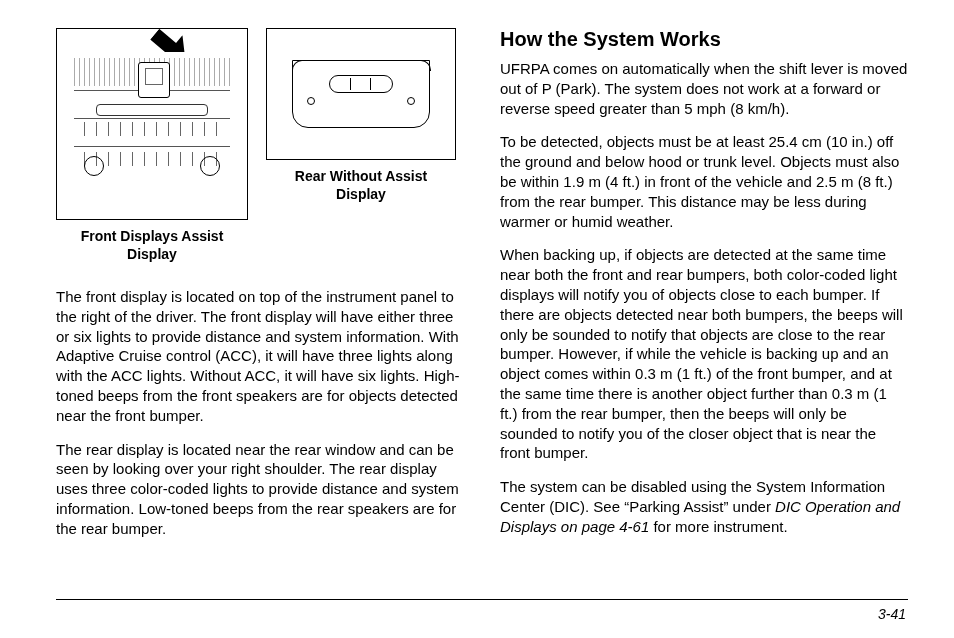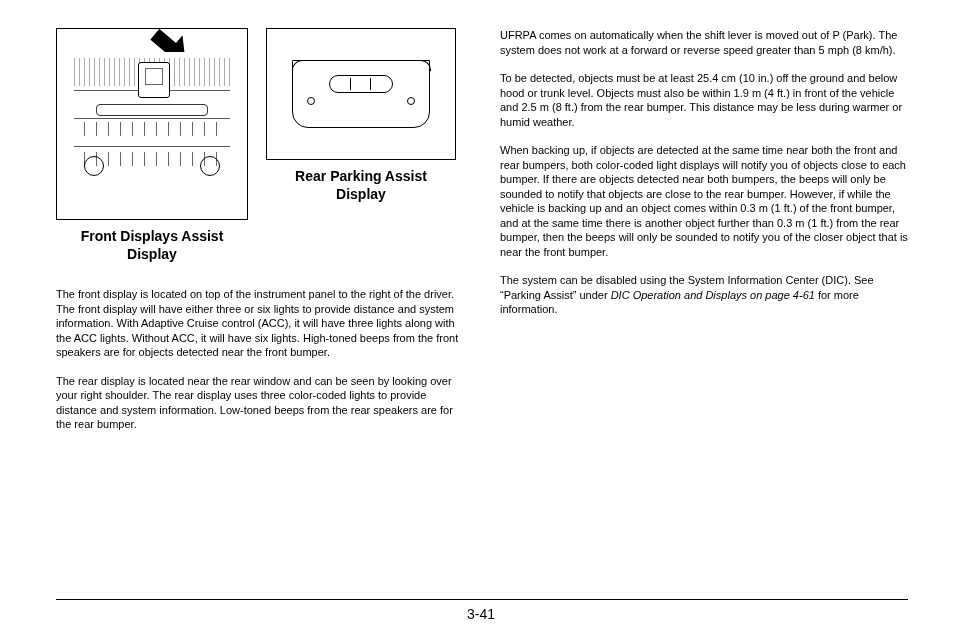--- a/index.html
+++ b/index.html
@@ -47,40 +47,41 @@
   .caption {
     text-align: center;
     font-weight: 700;
     font-size: 14px;
     line-height: 1.25;
     margin-top: 8px;
     white-space: pre-line;
   }
   .fig-col { display: flex; flex-direction: column; align-items: center; }
   p.body {
-    font-size: 11px;
+    font-size: 15px;
     line-height: 1.32;
     margin: 0 0 14px 0;
   }
   h2.section {
     font-size: 20px;
     font-weight: 700;
     margin: 0 0 8px 0;
   }
   .xref-italic { font-style: italic; }
   .page-rule {
     border: none;
     border-top: 1.5px solid #000;
     margin: 4px 0 6px 0;
     width: 100%;
   }
   .page-num {
-    text-align: center;
+    text-align: right;
     font-size: 14px;
     padding-right: 2px;
+    font-style: italic;
   }
 
   
   .front-art {
     width: 176px; height: 176px; position: relative;
   }
   .front-art .panel {
     position: absolute; inset: 16px 10px 26px 10px;
     border-radius: 6px;
     background:
@@ -183,41 +184,42 @@
         <div class="fig-col">
           <div class="figbox rear">
             <div class="rear-art">
               <div class="pod">
                 <div class="slot"></div>
                 <div class="dot l"></div>
                 <div class="dot r"></div>
               </div>
             </div>
           </div>
-          <div class="caption">Rear Parking Assist
+          <div class="caption">Rear Without Assist
 Display</div>
         </div>
 
       </div>
 
       <p class="body">The front display is located on top of the instrument panel to the right of the driver. The front display will have either three or six lights to provide distance and system information. With Adaptive Cruise control (ACC), it will have three lights along with the ACC lights. Without ACC, it will have six lights. High-toned beeps from the front speakers are for objects detected near the front bumper.</p>
 
       <p class="body">The rear display is located near the rear window and can be seen by looking over your right shoulder. The rear display uses three color-coded lights to provide distance and system information. Low-toned beeps from the rear speakers are for the rear bumper.</p>
     </div>
 
     <div class="col">
+      <h2 class="section">How the System Works</h2>
 
       <p class="body">UFRPA comes on automatically when the shift lever is moved out of P (Park). The system does not work at a forward or reverse speed greater than 5 mph (8 km/h).</p>
 
       <p class="body">To be detected, objects must be at least 25.4 cm (10 in.) off the ground and below hood or trunk level. Objects must also be within 1.9 m (4 ft.) in front of the vehicle and 2.5 m (8 ft.) from the rear bumper. This distance may be less during warmer or humid weather.</p>
 
       <p class="body">When backing up, if objects are detected at the same time near both the front and rear bumpers, both color-coded light displays will notify you of objects close to each bumper. If there are objects detected near both bumpers, the beeps will only be sounded to notify that objects are close to the rear bumper. However, if while the vehicle is backing up and an object comes within 0.3 m (1 ft.) of the front bumper, and at the same time there is another object further than 0.3 m (1 ft.) from the rear bumper, then the beeps will only be sounded to notify you of the closer object that is near the front bumper.</p>
 
       <p class="body">
-        <span>The system can be disabled using the System Information Center (DIC). See “Parking Assist” under </span><span class="xref-italic">DIC Operation and Displays on page 4-61</span><span> for more information.</span>
+        <span>The system can be disabled using the System Information Center (DIC). See “Parking Assist” under </span><span class="xref-italic">DIC Operation and Displays on page 4-61</span><span> for more instrument.</span>
       </p>
     </div>
 
   </div>
 
   <hr class="page-rule">
   <div class="page-num">3-41</div>
 </div>
 
 </body></html>

